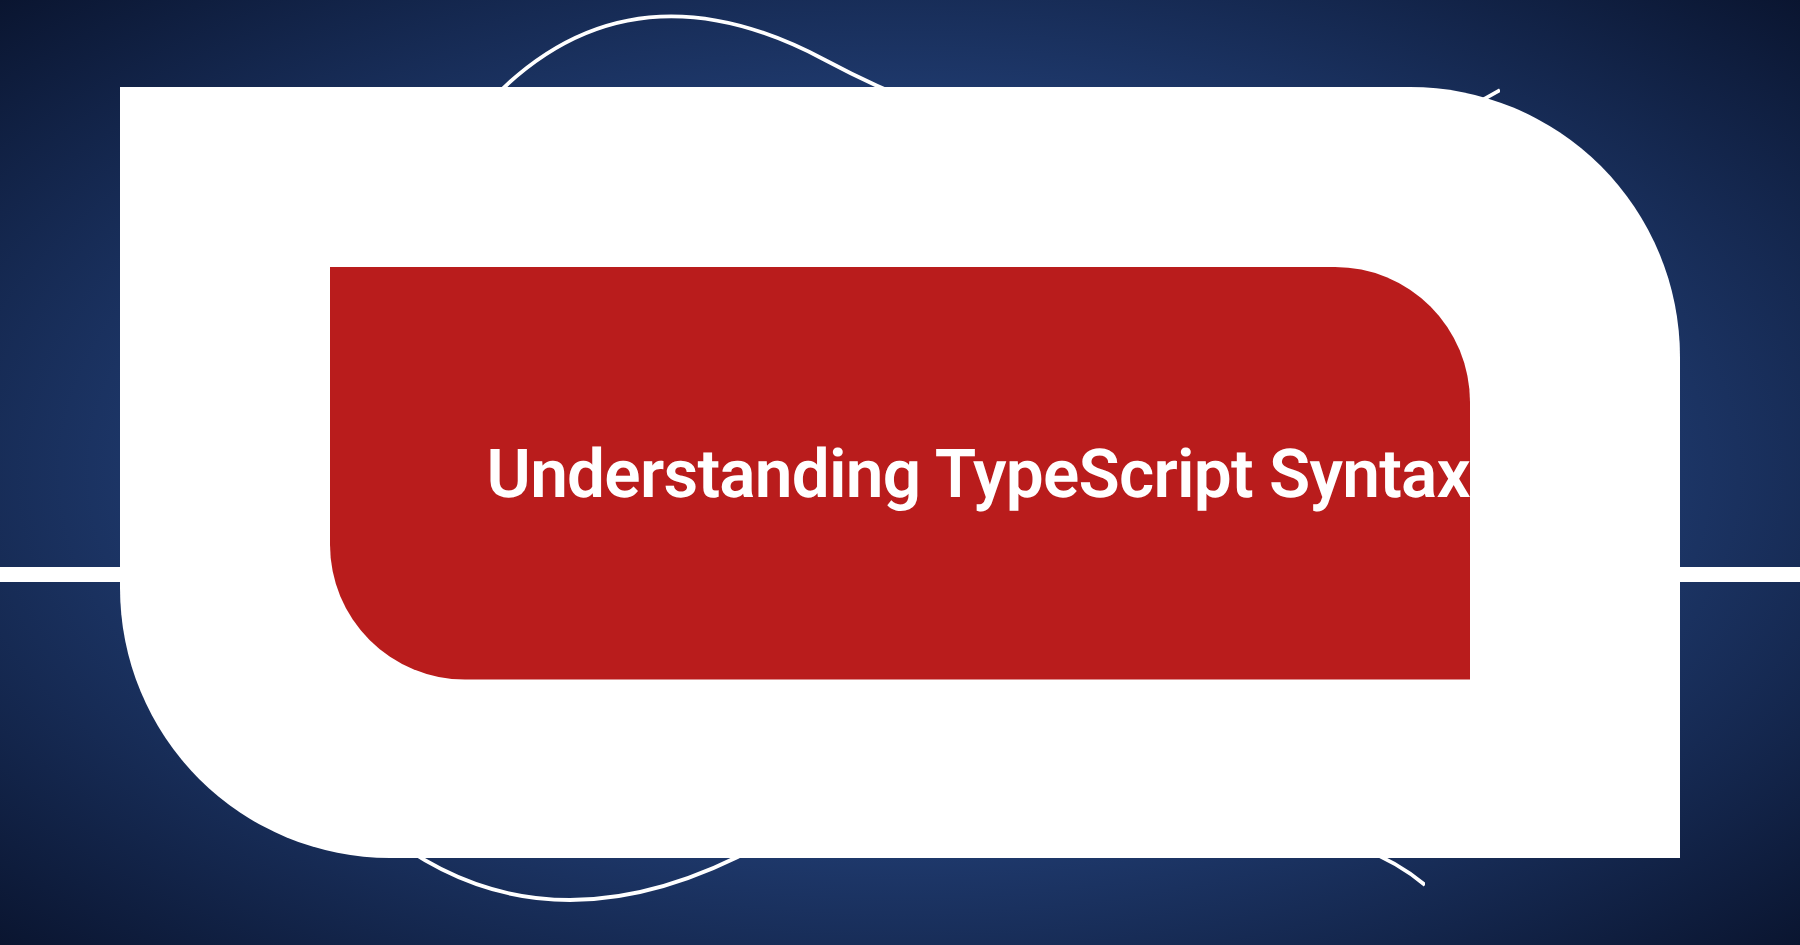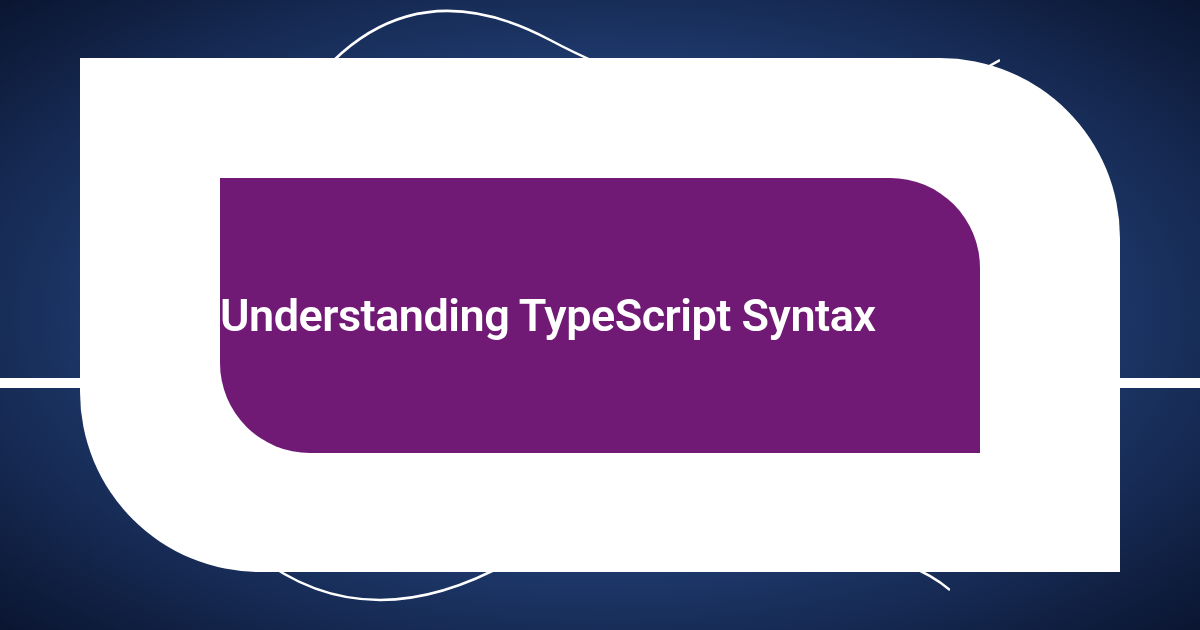--- a/index.html
+++ b/index.html
@@ -70,25 +70,25 @@
       background: #ffffff;
       border-radius: 0 180px 0 180px;
     }
     
     .inner-shape {
       position: absolute;
       top: 178px;
       left: 220px;
       width: 760px;
       height: 275px;
-      background: #701a75;
+      background: #b91c1c;
       border-radius: 0 90px 0 90px;
       display: flex;
       align-items: center;
-      justify-content: flex-start;
+      justify-content: flex-end;
     }
     
     .title {
       color: #ffffff;
       font-size: 45px;
       font-weight: 600;
       text-align: center;
       letter-spacing: -0.5px;
     }
   </style>

